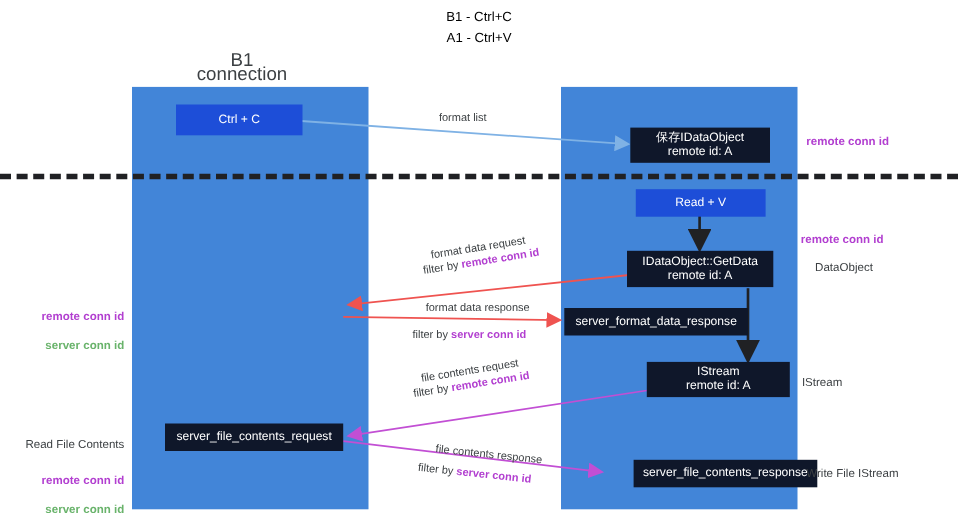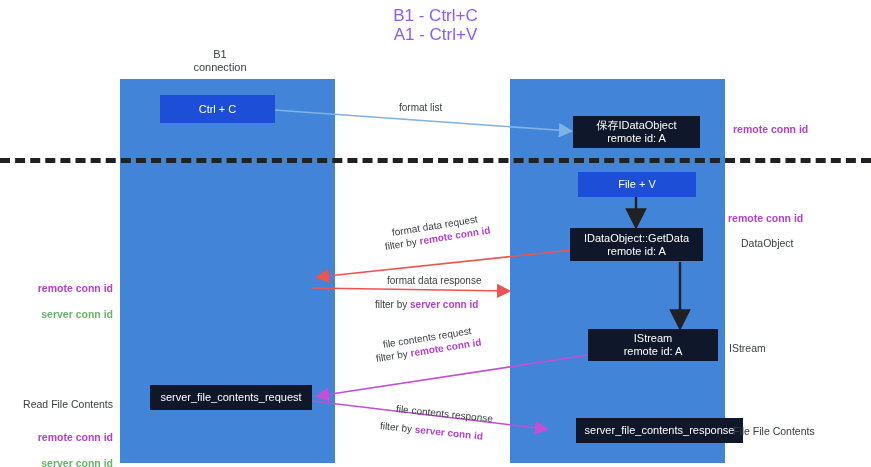--- a/index.html
+++ b/index.html
@@ -8,26 +8,26 @@
     background:#ffffff;
     font-family:"Liberation Sans", sans-serif;
     overflow:hidden;
     position:relative;
   }
   #canvas{position:absolute;inset:0;}
   svg#wires{position:absolute;left:0;top:0;width:871px;height:467px;pointer-events:none;}
 
   .title{
     position:absolute;left:0;top:6px;width:871px;
-    text-align:center;font-size:17px;color:#8b5cf6;line-height:19px;
+    text-align:center;font-size:12px;color:#000000;line-height:19px;
     white-space:pre-line;
   }
 
   .col-head{
-    position:absolute;text-align:center;font-size:11px;color:#3c4043;
+    position:absolute;text-align:center;font-size:17px;color:#3c4043;
     line-height:13px;white-space:pre-line;
   }
 
   .lane{position:absolute;background:#4285d8;}
 
   .box{
     position:absolute;box-sizing:border-box;
     display:flex;align-items:center;justify-content:center;
     flex-direction:column;
     color:#ffffff;font-size:11px;line-height:13px;text-align:center;
@@ -109,26 +109,27 @@
     <line x1="312" y1="401" x2="546" y2="429" stroke="#c24fd4" stroke-width="1.6" marker-end="url(#ar-mag)"></line>
   </svg>
 
   <div class="dashed"></div>
 
   <div class="box green" style="left:160px;top:95px;width:115px;height:28px;">Ctrl + C</div>
 
   <div class="box orange" style="left:573px;top:116px;width:127px;height:32px;">保存IDataObject
 remote id: A</div>
 
-  <div class="box green" style="left:578px;top:172px;width:118px;height:25px;">File + V</div>
+  <div class="box green" style="left:578px;top:172px;width:118px;height:25px;">Read + V</div>
 
   <div class="box orange" style="left:570px;top:228px;width:133px;height:33px;">IDataObject::GetData
 remote id: A</div>
 
 
+  <div class="box orange" style="left:513px;top:280px;width:167px;height:25px;">server_format_data_response</div>
 
   <div class="box orange" style="left:588px;top:329px;width:130px;height:32px;">IStream
 remote id: A</div>
 
   <div class="box orange" style="left:150px;top:385px;width:162px;height:25px;">server_file_contents_request</div>
 
   <div class="box orange" style="left:576px;top:418px;width:167px;height:25px;">server_file_contents_response</div>
 
   <div class="lbl" style="left:399px;top:101px;">format list</div>
 
@@ -151,21 +152,21 @@
 
   <div class="lbl rot-dn" style="left:396px;top:402px;">file contents response</div>
   <div class="lbl rot-dn" style="left:380px;top:419px;">
     <span>filter by </span><b>server conn id</b>
   </div>
 
   <div class="note purple" style="left:733px;top:123px;">remote conn id</div>
   <div class="note purple" style="left:728px;top:212px;">remote conn id</div>
   <div class="note dark" style="left:741px;top:237px;">DataObject</div>
   <div class="note dark" style="left:729px;top:342px;">IStream</div>
-  <div class="note dark" style="left:733px;top:425px;">File File Contents</div>
+  <div class="note dark" style="left:733px;top:425px;">Write File IStream</div>
 
   <div class="left-note" style="left:0px;top:269px;width:113px;">
     <div class="rm">remote conn id</div>
     <div class="sv">server conn id</div>
   </div>
 
   <div class="left-note" style="left:0px;top:385px;width:113px;">
     <div class="pl">Read File Contents</div>
     <div class="rm" style="margin-top:7px;">remote conn id</div>
     <div class="sv">server conn id</div>

